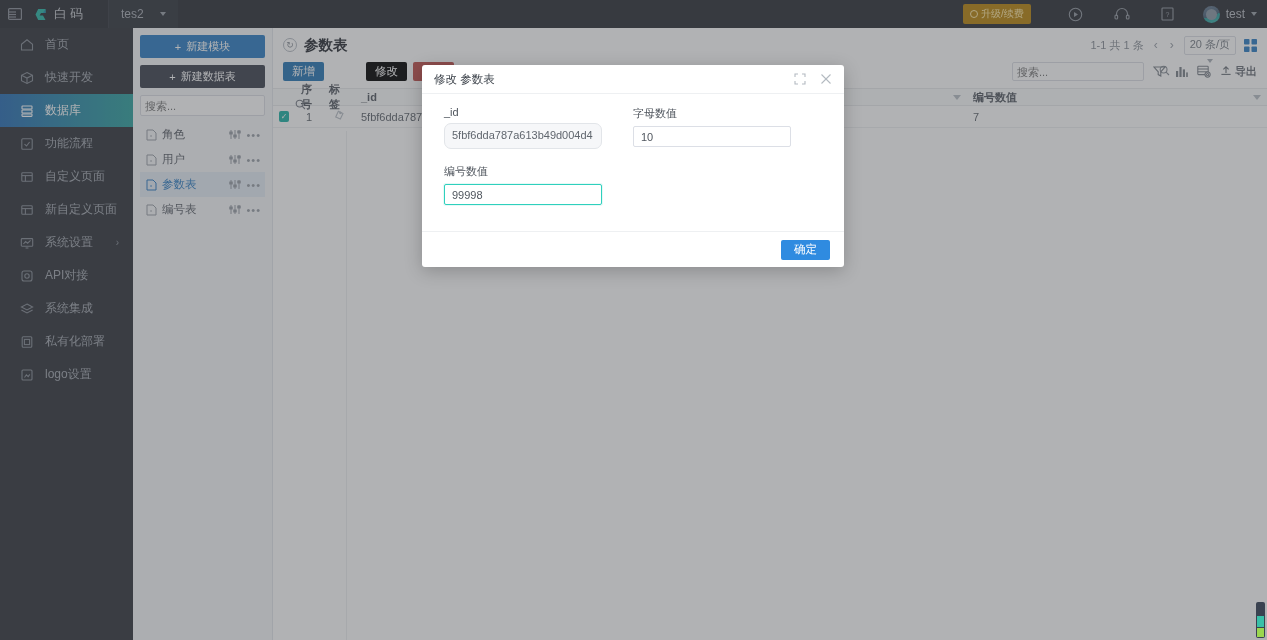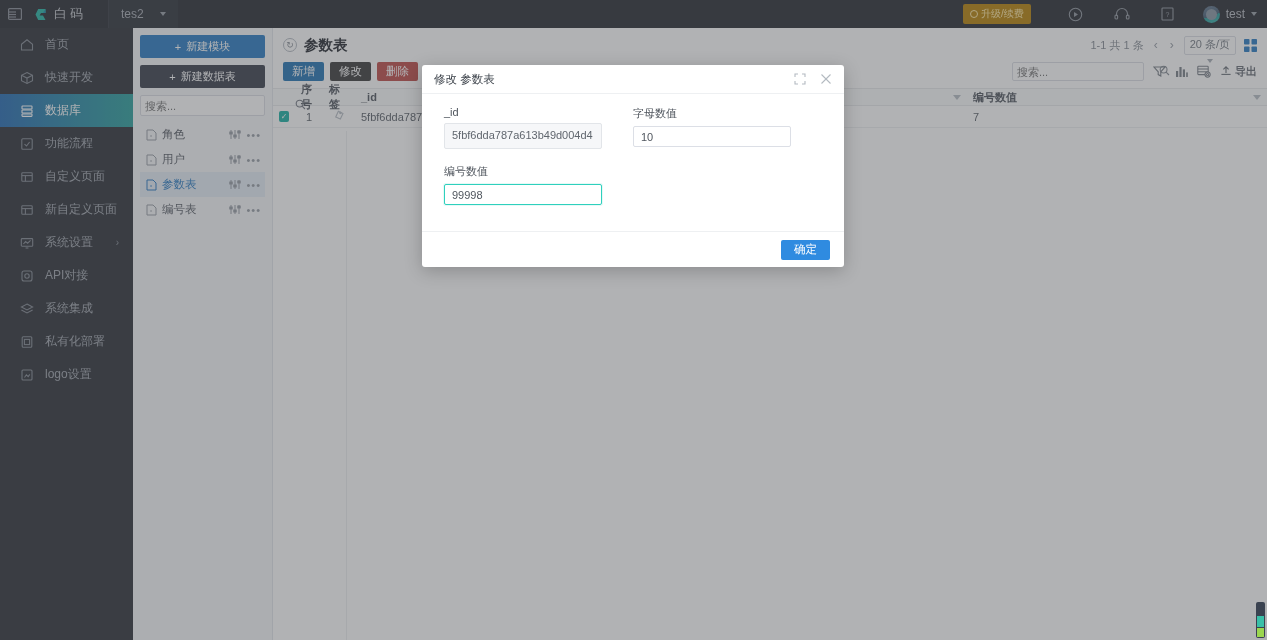--- a/index.html
+++ b/index.html
@@ -156,21 +156,21 @@
   .toolbar {
     height: 27px; display: flex; align-items: center; padding: 0 10px;
     justify-content: space-between; margin-top: 2px;
   }
   .tb-btns { display: flex; gap: 6px; }
   .act-btn {
     height: 19px; padding: 0 9px; border-radius: 2px; color: #fff;
     font-size: 11.5px; display: flex; align-items: center;
   }
   .act-btn.add { background: #2878b5; }
-  .act-btn.edit { background: #404040; }
+  .act-btn.edit { background: #000000; margin-left: 36px; }
   .act-btn.del { background: #c0504d; }
   .tb-tools { display: flex; align-items: center; gap: 9px; }
   .srch {
     width: 132px; height: 19px; border: 1px solid #dcdfe6; border-radius: 2px;
     display: flex; align-items: center; padding: 0 4px; background: #fff;
   }
   .srch input {
     flex: 1; border: none; outline: none; font-size: 11px; color: #9aa0a8;
     background: transparent; font-family: "Liberation Sans", sans-serif;
   }
@@ -232,21 +232,21 @@
   .form-grid { display: flex; flex-wrap: wrap; }
   .field { width: 50%; margin-bottom: 12px; }
   .field-label { font-size: 11px; color: #4e545c; margin-bottom: 5px; }
   .f-input {
     width: 158px; height: 21px; border: 1px solid #dcdfe6; border-radius: 2px;
     font-size: 11px; color: #50565e; padding: 0 7px; outline: none;
     background: #fff; font-family: "Liberation Sans", sans-serif;
   }
   .f-input.focused { border-color: #2fd0bd; box-shadow: 0 0 0 1px rgba(47,208,189,0.12); }
   .f-textarea {
-    width: 158px; height: 26px; border: 1px solid #e2e5e9; border-radius: 2px;
+    width: 158px; height: 26px; border: 1px solid #e2e5e9; border-radius: 7px;
     background: #f6f7f9; font-size: 11px; color: #60666e; padding: 5px 7px;
     outline: none; resize: none; overflow: hidden;
     font-family: "Liberation Sans", sans-serif;
   }
   .modal-foot {
     height: 36px; border-top: 1px solid #eef0f2; display: flex;
     align-items: center; justify-content: flex-end; padding: 0 14px;
   }
   .ok-btn {
     background: #2f8be0; color: #fff; font-size: 11.5px; border-radius: 2px;

